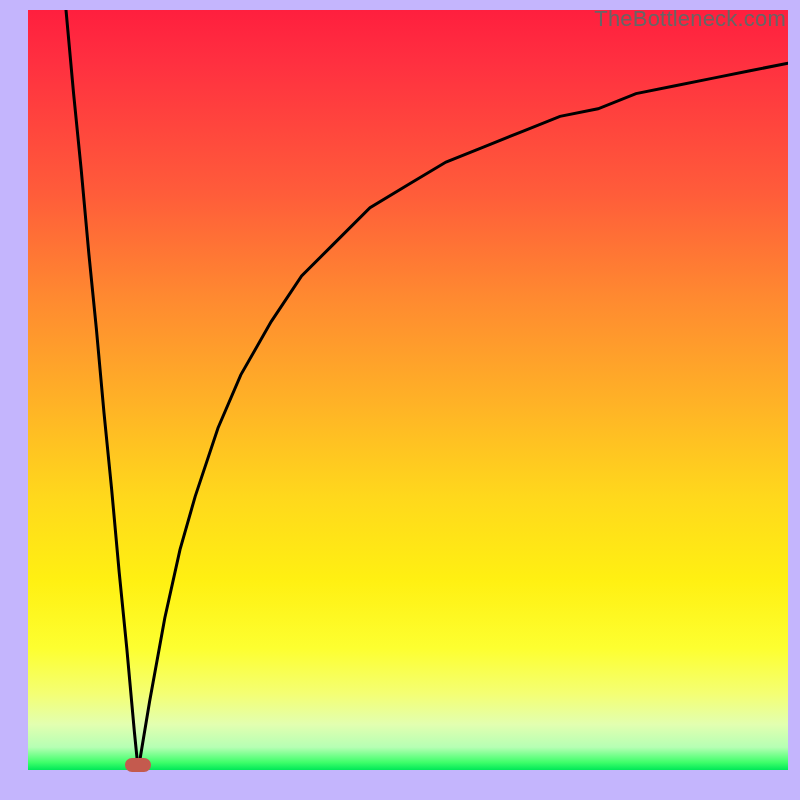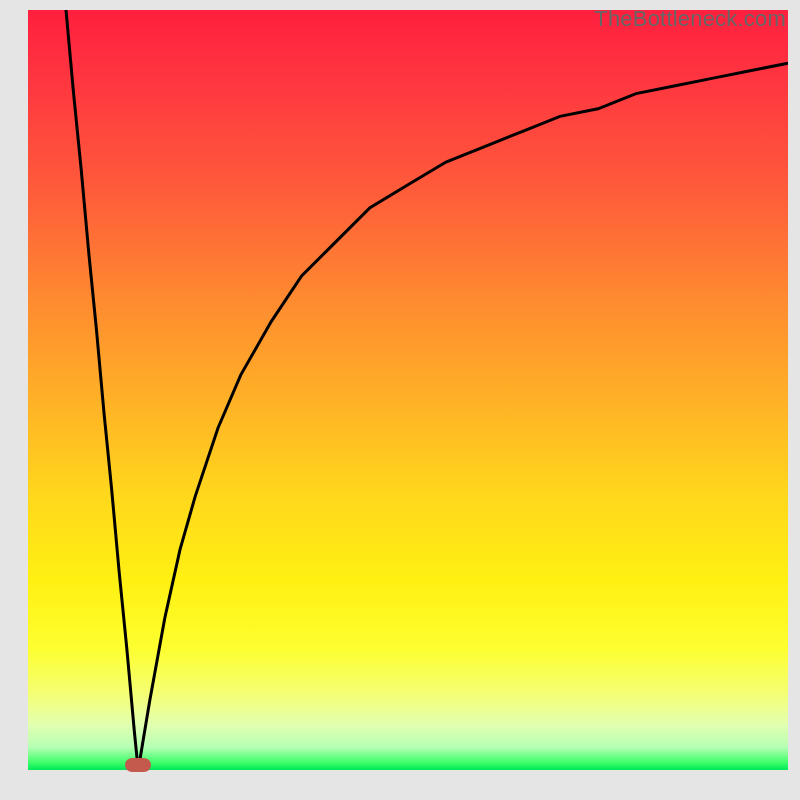--- a/index.html
+++ b/index.html
@@ -10,21 +10,21 @@
     overflow: hidden;
     background: #000;
     font-family: Arial, Helvetica, sans-serif;
   }
   .frame {
     position: absolute;
     left: 0;
     top: 0;
     width: 800px;
     height: 800px;
-    background: #e5e5e5;
+    background: #c4b5fd;
   }
   .plot {
     position: absolute;
     left: 28px;
     top: 10px;
     width: 760px;
     height: 760px;
     background: linear-gradient(to bottom,
       #ff1f3e 0%,
       #ff3040 7%,

